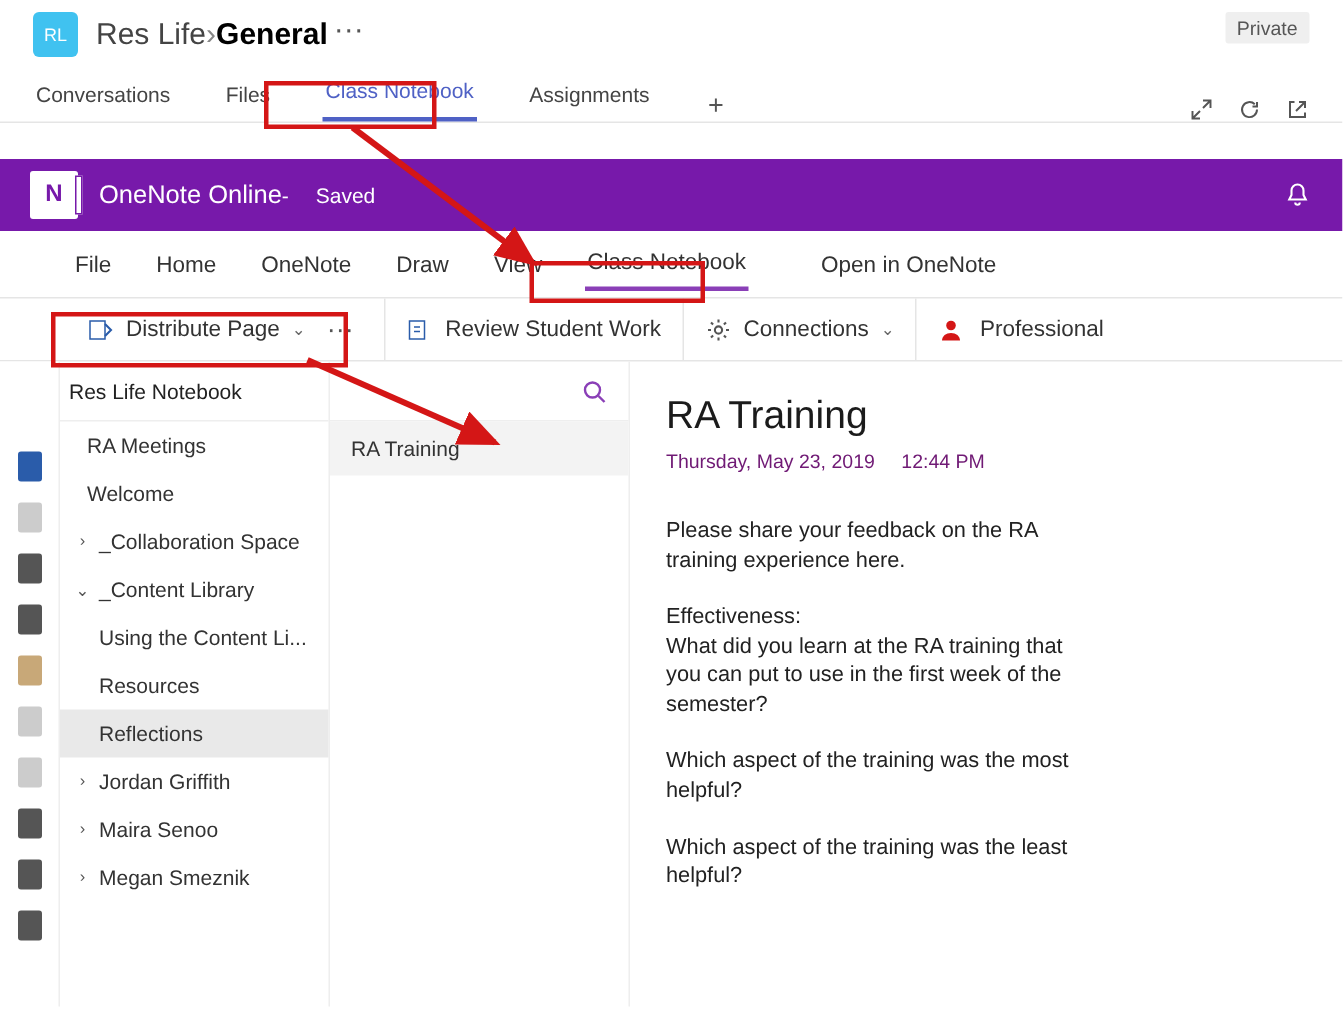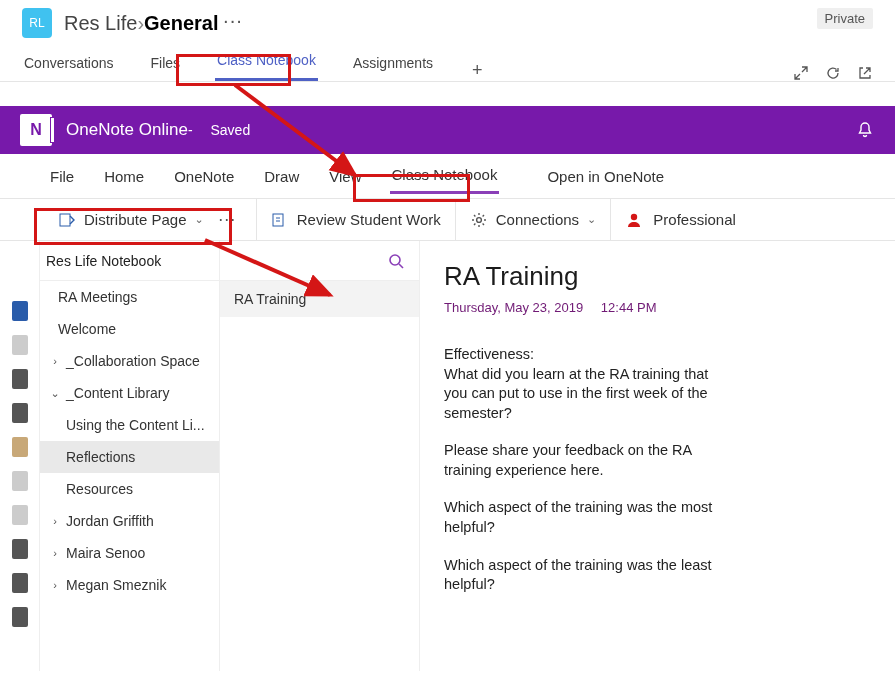--- a/index.html
+++ b/index.html
@@ -221,25 +221,25 @@
             <span class="caret">›</span>
             <span>_Collaboration Space</span>
           </div>
           <div class="section-item">
             <span class="caret">⌄</span>
             <span>_Content Library</span>
           </div>
           <div class="section-item indent">
             <span>Using the Content Li...</span>
           </div>
+          <div class="section-item indent">
+            <span>Resources</span>
+          </div>
           <div class="section-item selected indent">
             <span>Reflections</span>
-          </div>
-          <div class="section-item indent">
-            <span>Resources</span>
           </div>
           <div class="section-item">
             <span class="caret">›</span>
             <span>Jordan Griffith</span>
           </div>
           <div class="section-item">
             <span class="caret">›</span>
             <span>Maira Senoo</span>
           </div>
           <div class="section-item">
@@ -261,22 +261,22 @@
       <div class="page-item">RA Training</div>
     </div>
 
     <div class="col-page">
       <h1>RA Training</h1>
       <div class="page-meta">
         <span>Thursday, May 23, 2019</span>
         <span class="time">12:44 PM</span>
       </div>
       <div class="page-body" id="page-body">
+          <p>Please share your feedback on the RA training experience here.</p>
           <p>Effectiveness:<br>What did you learn at the RA training that you can put to use in the first week of the semester?</p>
-          <p>Please share your feedback on the RA training experience here.</p>
           <p>Which aspect of the training was the most helpful?</p>
           <p>Which aspect of the training was the least helpful?</p>
         </div>
     </div>
 
   </div>
 </div>
 
 <div class="anno anno1"></div>
 <div class="anno anno2"></div>

